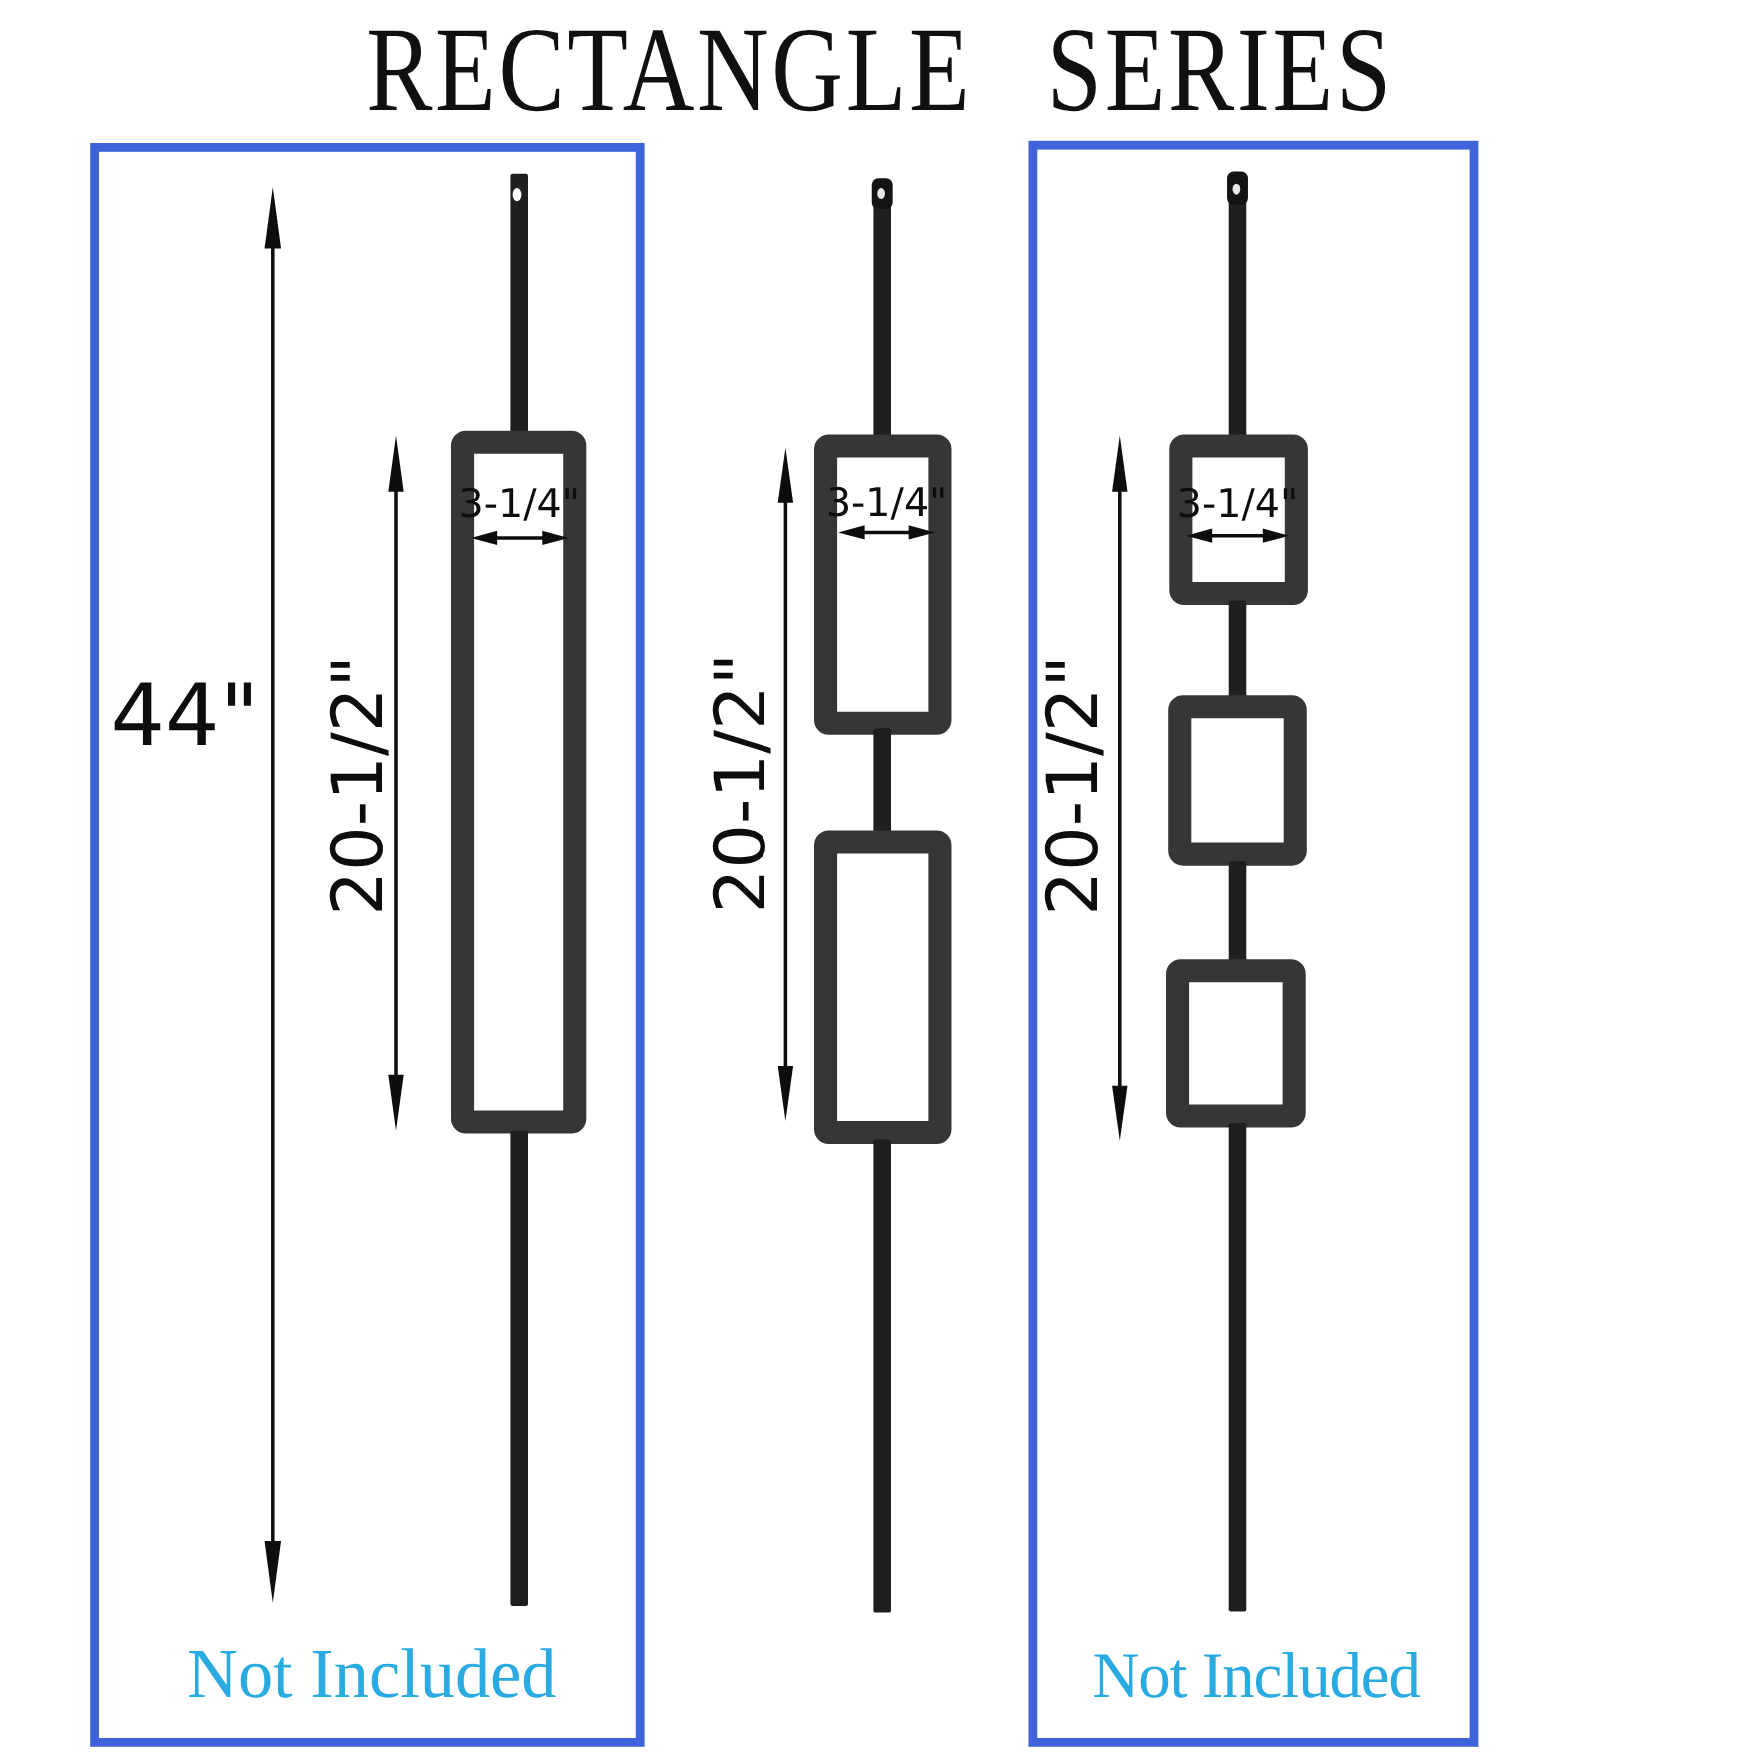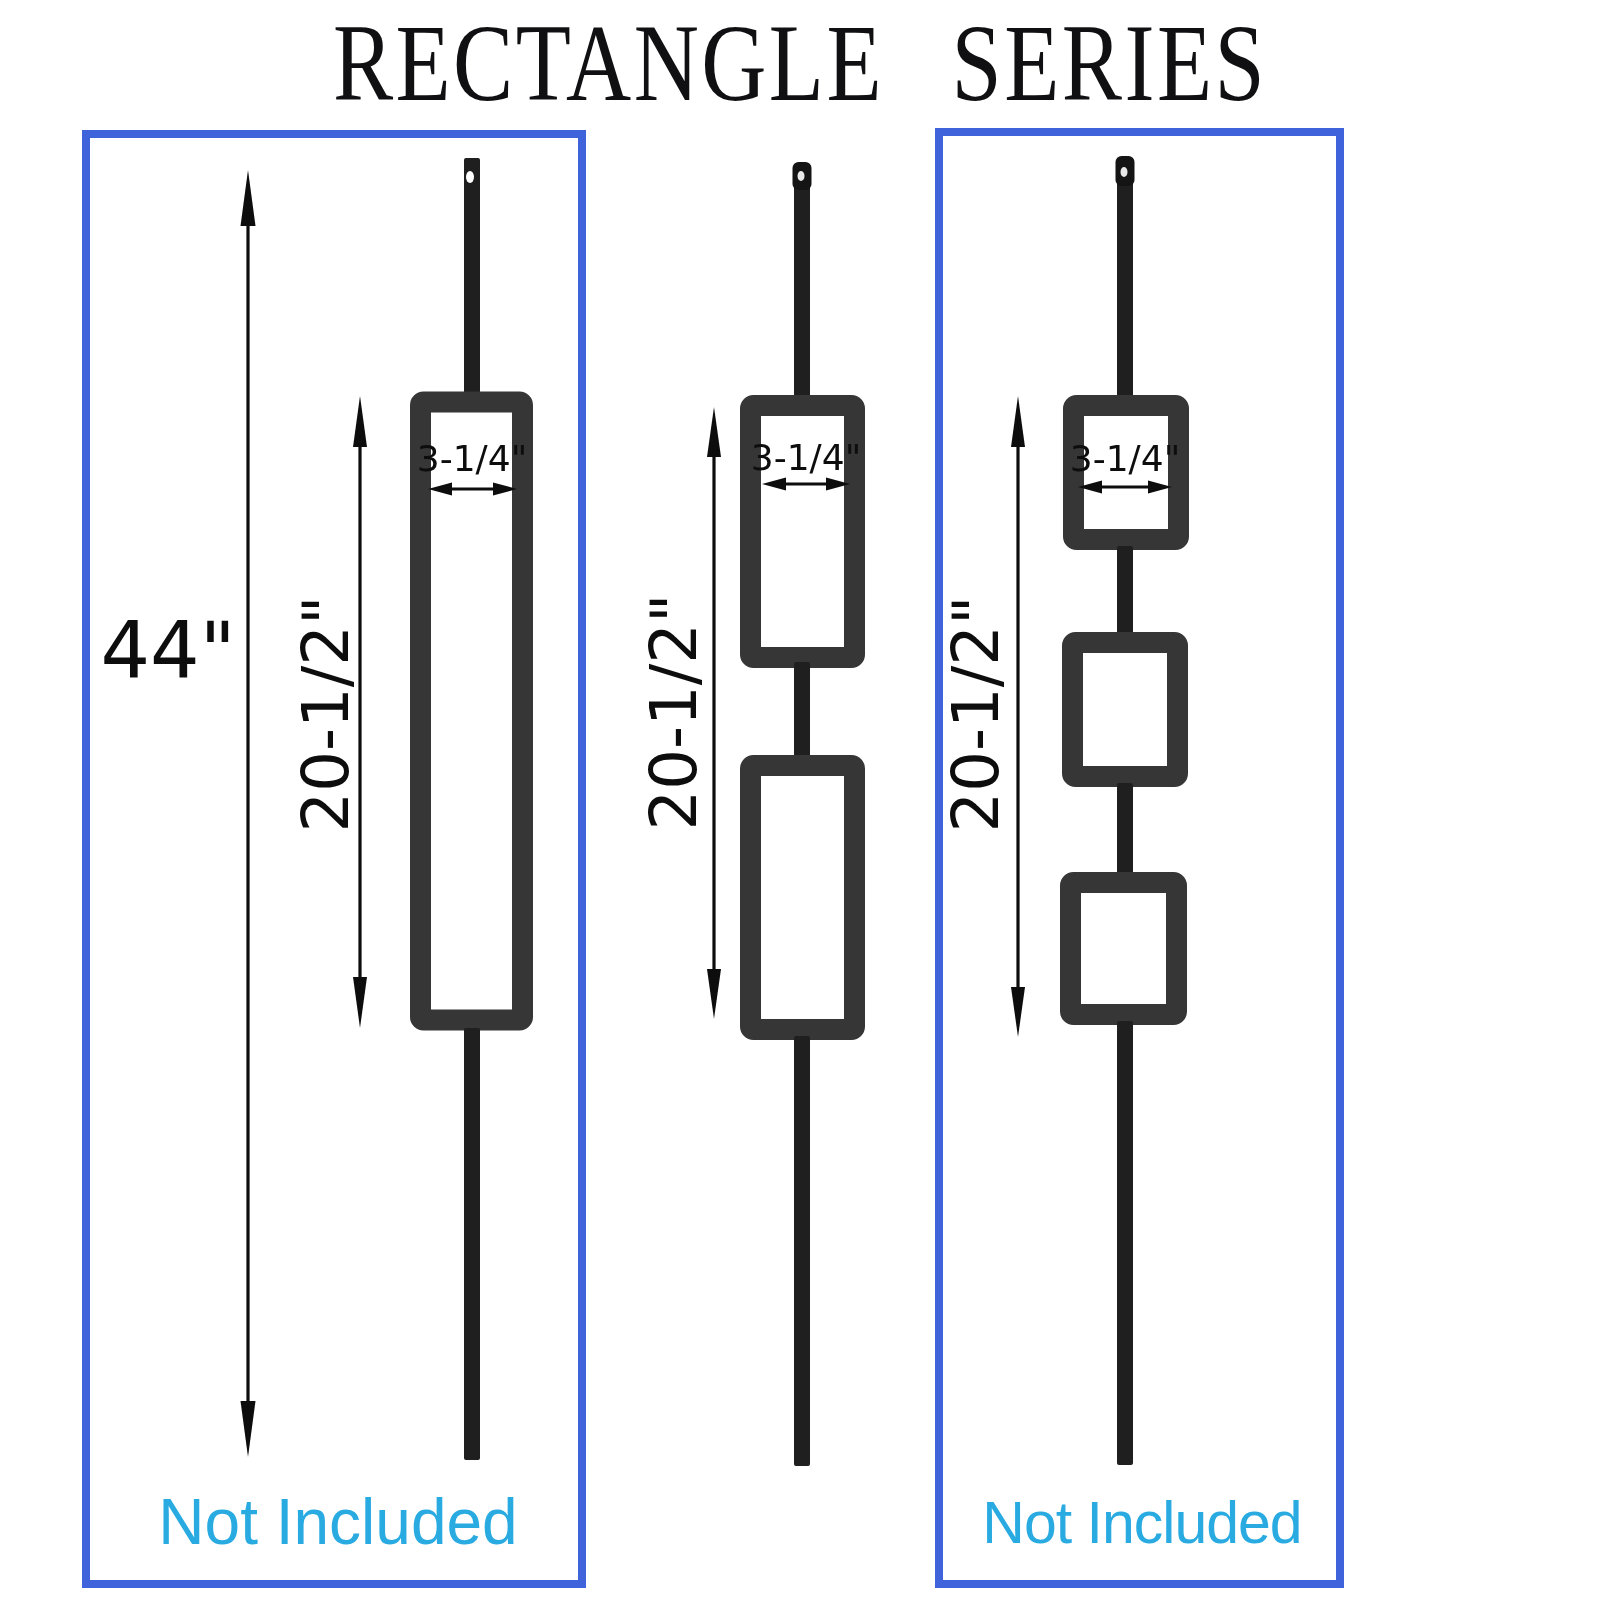--- a/index.html
+++ b/index.html
@@ -33,21 +33,21 @@
   }
   .rot-left{left:201px;top:678px;}
   .rot-mid{left:549px;top:676px;}
   .rot-right{left:851px;top:678px;}
   .l314{width:140px;text-align:center;font-size:36px;line-height:1;}
   .l314-left{left:402px;top:441px;}
   .l314-mid{left:736px;top:440px;}
   .l314-right{left:1055px;top:441px;}
   .notinc{
     position:absolute;color:var(--not-included,#29abe2);
-    font-family:Liberation Sans, sans-serif;font-weight:400;
+    font-family:Liberation Serif, serif;font-weight:400;
     text-align:center;line-height:1;white-space:nowrap;
   }
   .notinc-left{left:92px;top:1490px;width:492px;font-size:64px;}
   .notinc-right{left:946px;top:1494px;width:392px;font-size:59px;letter-spacing:-1px;}
 </style>
 </head>
 <body>
 
 <div class="canvas">
 

